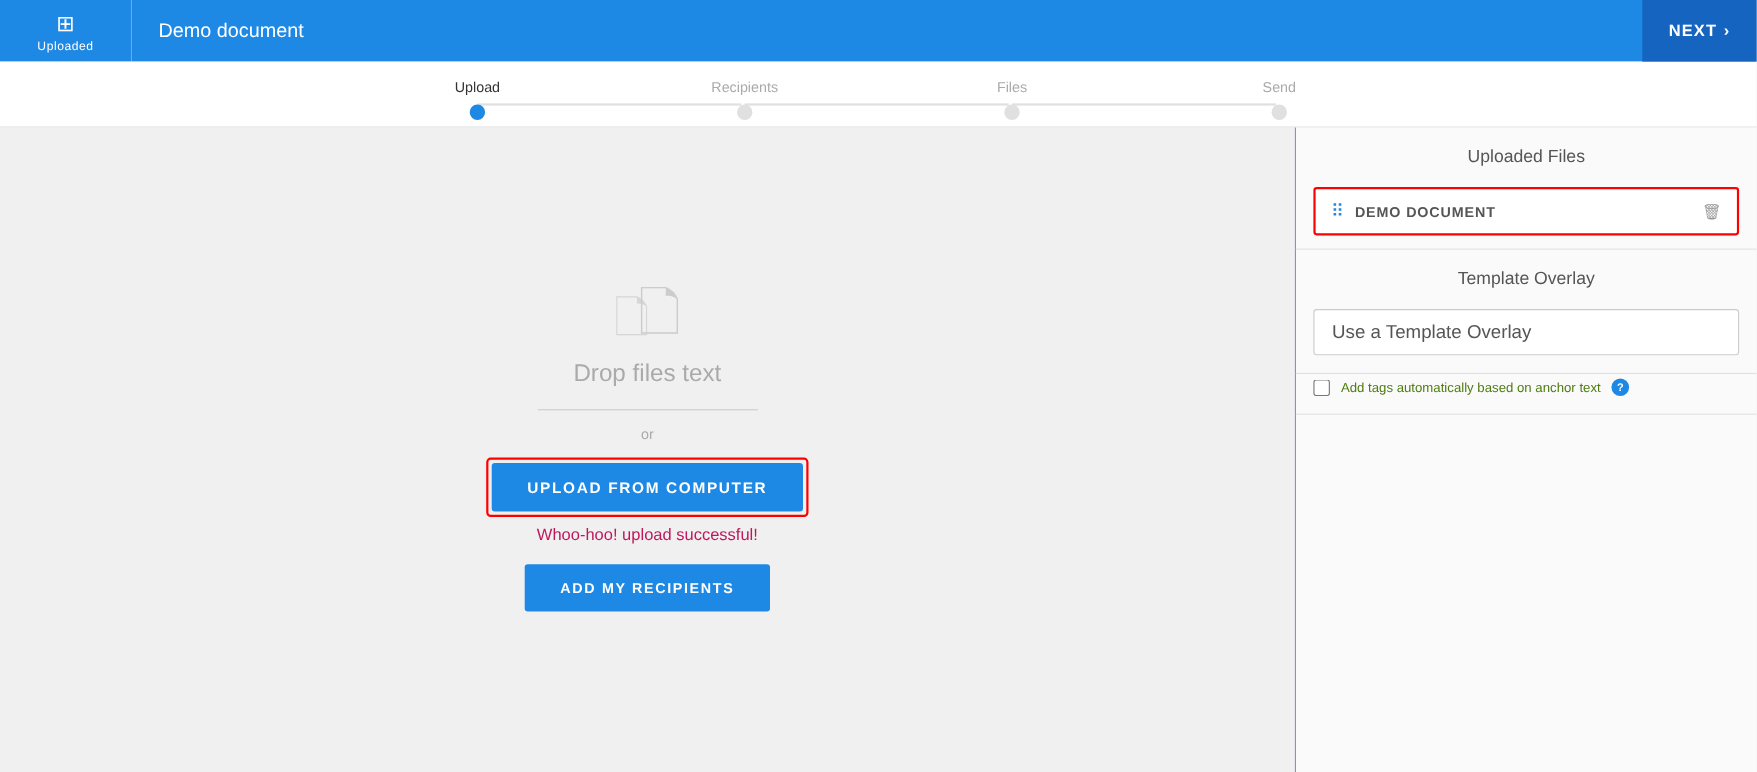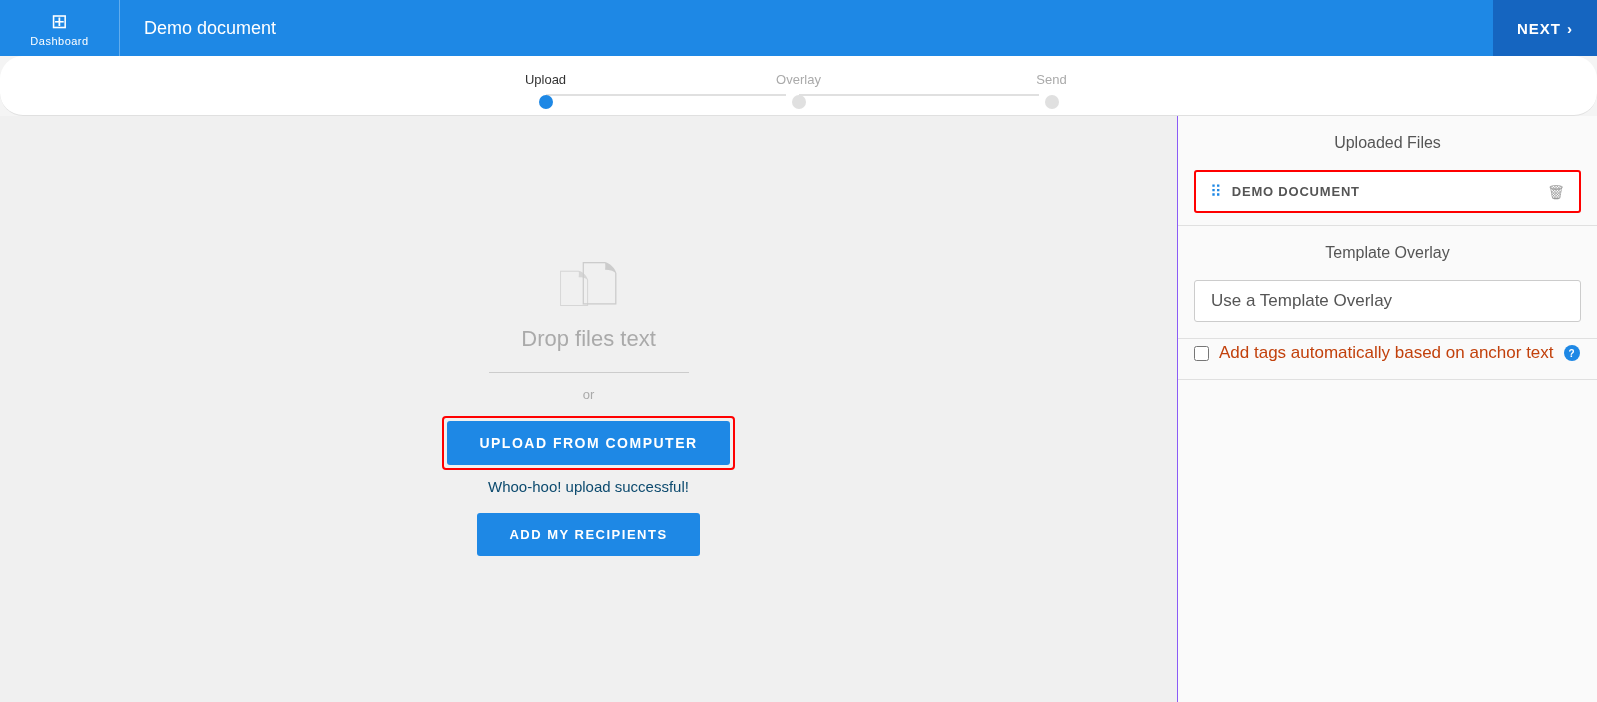--- a/index.html
+++ b/index.html
@@ -55,24 +55,23 @@
       gap: 6px;
     }
 
     
     .steps-bar {
       background: #fff;
       display: flex;
       align-items: flex-start;
       justify-content: center;
       padding: 16px 0 0 0;
-      gap: 13px;
+      gap: 3px;
       border-bottom: 1px solid #e0e0e0;
       height: 60px;
-      border-radius: 23px;
     }
     .step-item {
       display: flex;
       flex-direction: column;
       align-items: center;
       width: 240px;
       position: relative;
     }
     .step-item .step-label {
       font-size: 13px;
@@ -180,21 +179,21 @@
       font-size: 14px;
       font-weight: 700;
       letter-spacing: 1.5px;
       border-radius: 3px;
       cursor: pointer;
       display: block;
     }
 
     .success-text {
       font-size: 15px;
-      color: #0c4a6e;
+      color: #be185d;
       margin-top: 8px;
     }
 
     .add-recipients-btn {
       background: #1e88e5;
       color: #fff;
       border: none;
       padding: 14px 32px;
       font-size: 13px;
       font-weight: 700;
@@ -291,22 +290,22 @@
     }
 
     .upload-options-row input[type="checkbox"] {
       width: 15px;
       height: 15px;
       cursor: pointer;
       flex-shrink: 0;
     }
 
     .upload-options-label {
-      font-size: 17px;
-      color: #c2410c;
+      font-size: 12px;
+      color: #4d7c0f;
     }
 
     .help-icon {
       width: 16px;
       height: 16px;
       border-radius: 50%;
       background: #1e88e5;
       color: #fff;
       font-size: 10px;
       font-weight: 700;
@@ -316,37 +315,42 @@
       cursor: pointer;
       flex-shrink: 0;
     }
   </style>
 </head>
 <body>
 
 <header class="header">
   <div class="header-dashboard">
     <span class="dash-icon">⊞</span>
-    <span class="dash-label">Dashboard</span>
+    <span class="dash-label">Uploaded</span>
   </div>
   <span class="header-doc-title">Demo document</span>
   <button class="header-next-btn">
     <span>NEXT</span>
     <span>›</span>
   </button>
 </header>
 
 <div class="steps-bar">
   <div class="step-item active">
     <span class="step-label">Upload</span>
     <div class="step-dot"></div>
     <div class="step-line"></div>
   </div>
   <div class="step-item">
-    <span class="step-label">Overlay</span>
+    <span class="step-label">Recipients</span>
+    <div class="step-dot"></div>
+    <div class="step-line"></div>
+  </div>
+  <div class="step-item">
+    <span class="step-label">Files</span>
     <div class="step-dot"></div>
     <div class="step-line"></div>
   </div>
   <div class="step-item">
     <span class="step-label">Send</span>
     <div class="step-dot"></div>
   </div>
 </div>
 
 <div class="main-layout">

